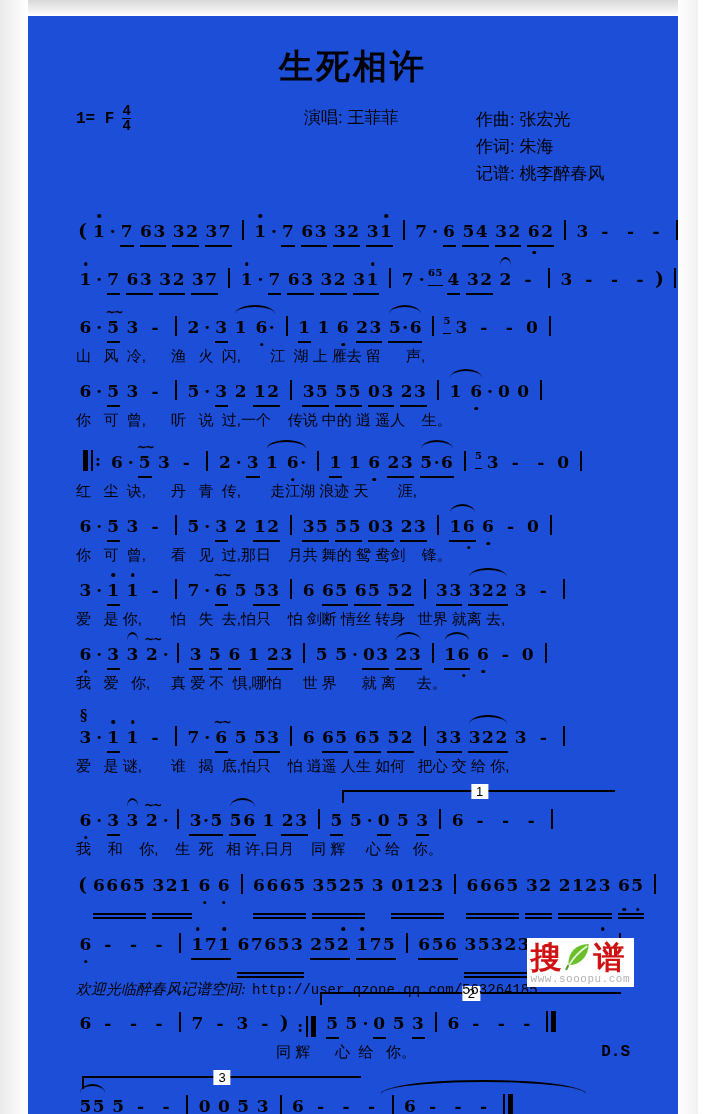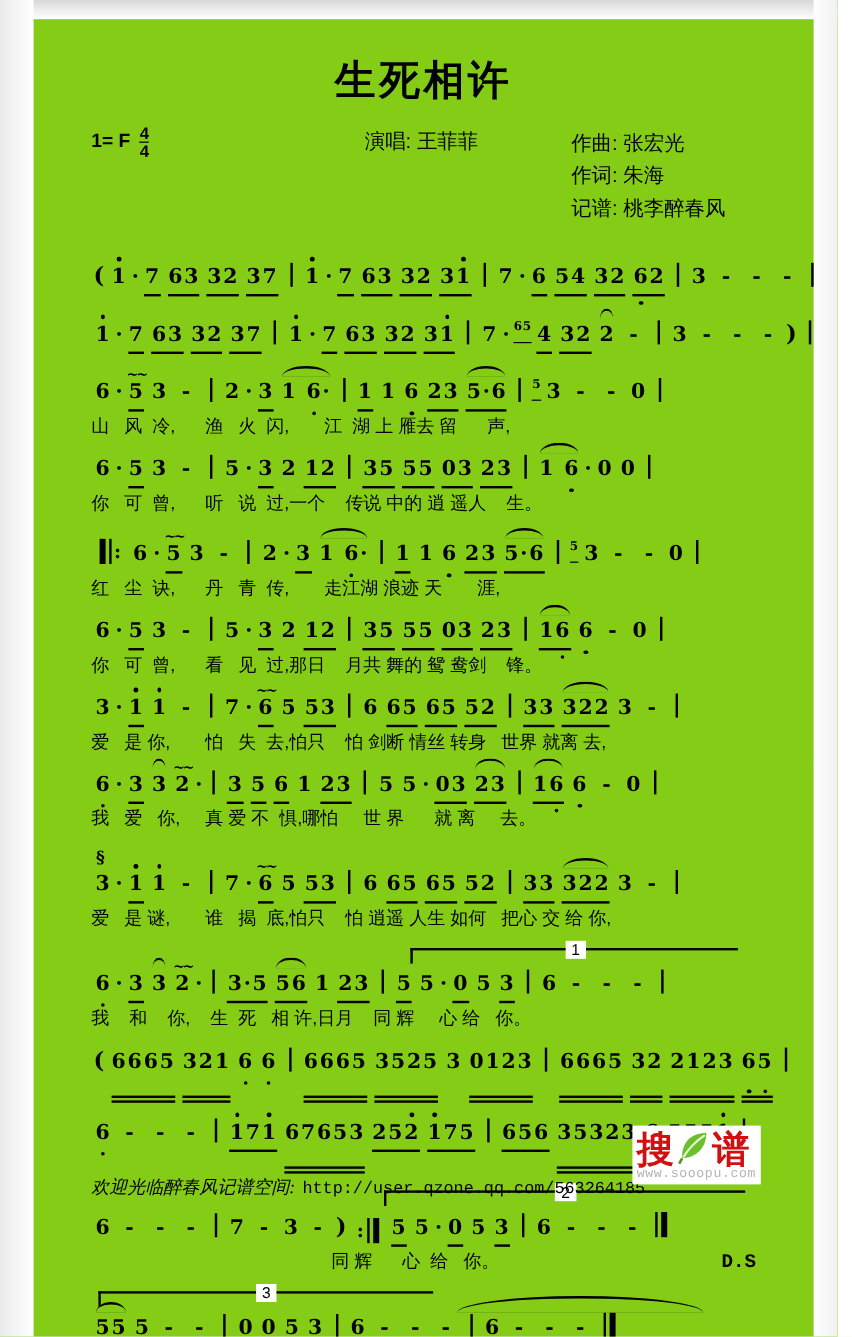--- a/index.html
+++ b/index.html
@@ -1,25 +1,25 @@
 <!DOCTYPE html>
 <html><head>
 <meta charset="utf-8">
 <style>
   html,body{margin:0;padding:0;background:#fff;}
-  .sheet{position:relative;width:698px;height:1114px;background:#84cc16;overflow:hidden;
+  .sheet{position:relative;width:698px;height:1114px;background:#1d4ed8;overflow:hidden;
          font-family:"Liberation Sans",sans-serif;color:#000;}
   .strip-top{position:absolute;top:0;left:0;right:0;height:16px;background:linear-gradient(180deg,#d8d8d8,#ffffff);}
   .strip-left{position:absolute;top:0;left:0;bottom:0;width:28px;background:linear-gradient(90deg,#ebebeb,#ffffff);}
   .strip-right{position:absolute;top:0;right:0;bottom:0;width:20px;background:linear-gradient(270deg,#f1f1f1,#ffffff);}
   .content{position:absolute;left:76px;right:68px;top:44px;}
   .title{text-align:center;font-size:34px;font-weight:bold;letter-spacing:3px;
          font-family:"Liberation Serif",serif;}
   .meta{position:relative;height:96px;margin-top:6px;font-size:17px;}
-  .key{position:absolute;left:0px;top:8px;font-weight:bold;font-family:Liberation Sans, sans-serif;font-size:16px;}
+  .key{position:absolute;left:0px;top:8px;font-weight:bold;font-family:Liberation Mono, monospace;font-size:16px;}
   .frac{display:inline-block;vertical-align:middle;text-align:center;line-height:1;margin-left:8px;}
   .frac b{display:block;font-size:14px;}
   .frac .den{border-top:1.5px solid #000;}
   .singer{position:absolute;left:228px;top:10px;}
   .credits{position:absolute;left:400px;top:10px;line-height:27px;}
   .score{position:relative;margin-top:26px;}
   .score i{font-style:normal;}
   .system{position:relative;margin-bottom:13px;}
   .system.deco{padding-top:19px;}
   .mrow{position:relative;white-space:nowrap;line-height:25px;font-size:17px;font-weight:bold;

